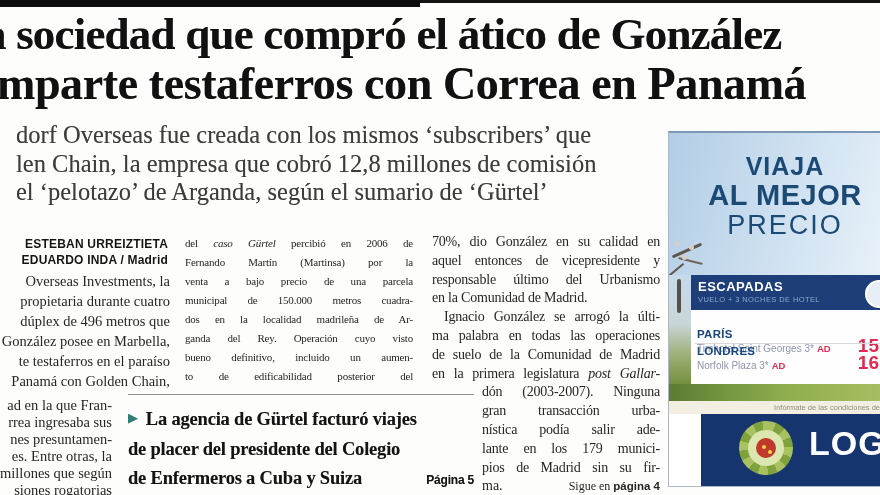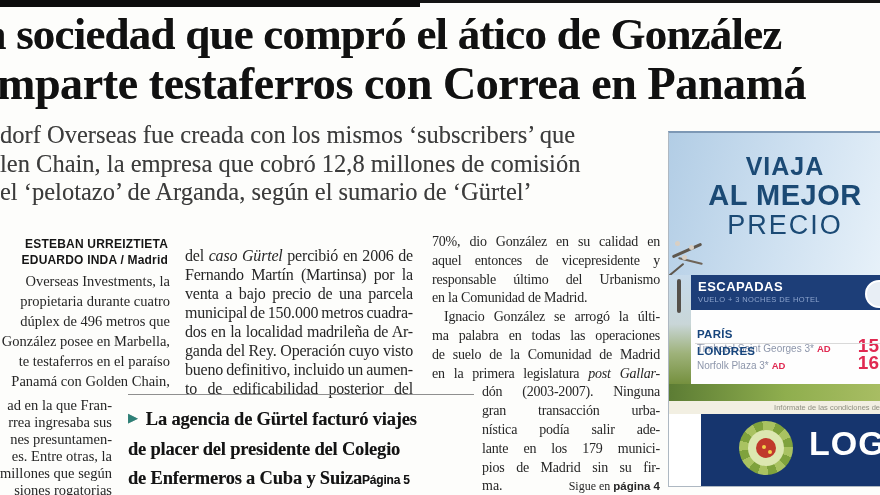--- a/index.html
+++ b/index.html
@@ -11,58 +11,58 @@
   .topbar-thick{position:absolute;left:0;top:0;width:420px;height:7px;background:#0d0d0d;}
 
   
   .hl{position:absolute;margin:0;white-space:nowrap;font-weight:bold;color:#111;
       font-family:"Liberation Serif",serif;text-shadow:0 0 .5px rgba(0,0,0,.45);}
   .hl1{left:-16px;top:8px;font-size:45px;letter-spacing:-0.8px;}
   .hl2{left:-3px;top:57px;font-size:46px;letter-spacing:-0.4px;}
 
   
   .subhead{position:absolute;left:0;top:121px;width:680px;color:#3c3c3c;
-           font-size:24.5px;line-height:28.5px;text-shadow:0 0 .4px rgba(0,0,0,.3);}
+           font-size:24.5px;line-height:28.5px;text-shadow:0 0 .4px rgba(0,0,0,.3);padding-left:16px;}
   .subhead div{white-space:nowrap;}
 
   
   .byline{position:absolute;left:0;top:236px;width:168px;text-align:right;
           font-family:"Liberation Sans",sans-serif;font-weight:bold;font-size:12px;
           line-height:16px;color:#151515;letter-spacing:.2px;}
 
   
   .col1{position:absolute;left:0;top:273px;width:170px;height:225px;font-size:14.5px;}
   .c1l{position:absolute;right:0;white-space:nowrap;}
   .c1n{position:absolute;right:58px;white-space:nowrap;}
 
   
   .jl{text-align:justify;text-align-last:justify;overflow:hidden;
       letter-spacing:-0.2px;word-spacing:-1px;}
   .it{font-style:italic;}
 
-  .col2{position:absolute;left:185px;top:246px;width:228px;font-size:16px;}
+  .col2{position:absolute;left:185px;top:234px;width:228px;font-size:11px;}
   .col2 .jl{height:19px;line-height:19px;}
 
   .col3{position:absolute;left:432px;top:233px;width:228px;font-size:14px;}
   .col3 .jl,.col3 .ll{height:18.8px;line-height:18.8px;}
   .ll{text-align:left;letter-spacing:-0.2px;overflow:hidden;}
   .ind{text-indent:12px;}
   .c3narrow{margin-left:50px;width:178px;}
   .lastline{display:flex;justify-content:space-between;align-items:baseline;height:18.8px;line-height:18.8px;}
   .sigue{font-size:12px;white-space:nowrap;}
   .sigue b{font-family:"Liberation Sans",sans-serif;font-size:11.5px;}
 
   
   .pullquote{position:absolute;left:128px;top:394px;width:346px;border-top:1px solid #8f8f8f;
              padding-top:10px;font-weight:bold;font-size:18.5px;letter-spacing:-0.2px;
              color:#141414;text-shadow:0 0 .4px rgba(0,0,0,.35);}
   .pq-line{white-space:nowrap;line-height:29px;}
   .pq-arrow{color:#2d8077;font-size:13px;margin-right:8px;position:relative;top:-3px;
             font-family:"DejaVu Sans",sans-serif;}
-  .pq-last{display:flex;align-items:baseline;}
+  .pq-last{display:flex;align-items:baseline;justify-content:space-between;}
   .pq-page{font-family:"Liberation Sans",sans-serif;font-size:12px;}
 
   
   .ad{position:absolute;left:668px;top:131px;width:212px;height:353px;overflow:hidden;
       background:#fff;border:1px solid #aeb8c2;border-top:2px solid #7d98b5;
       font-family:"Liberation Sans",sans-serif;}
   .ad-sky{position:absolute;left:0;top:0;right:0;height:142px;
           background:linear-gradient(105deg,#b2cde5 0%,#cfe1f1 55%,#e7f1f9 100%);}
   .branch{position:absolute;background:#5f574d;border-radius:2px;}
   .b1{left:2px;top:116px;width:32px;height:3px;transform:rotate(-24deg);}

